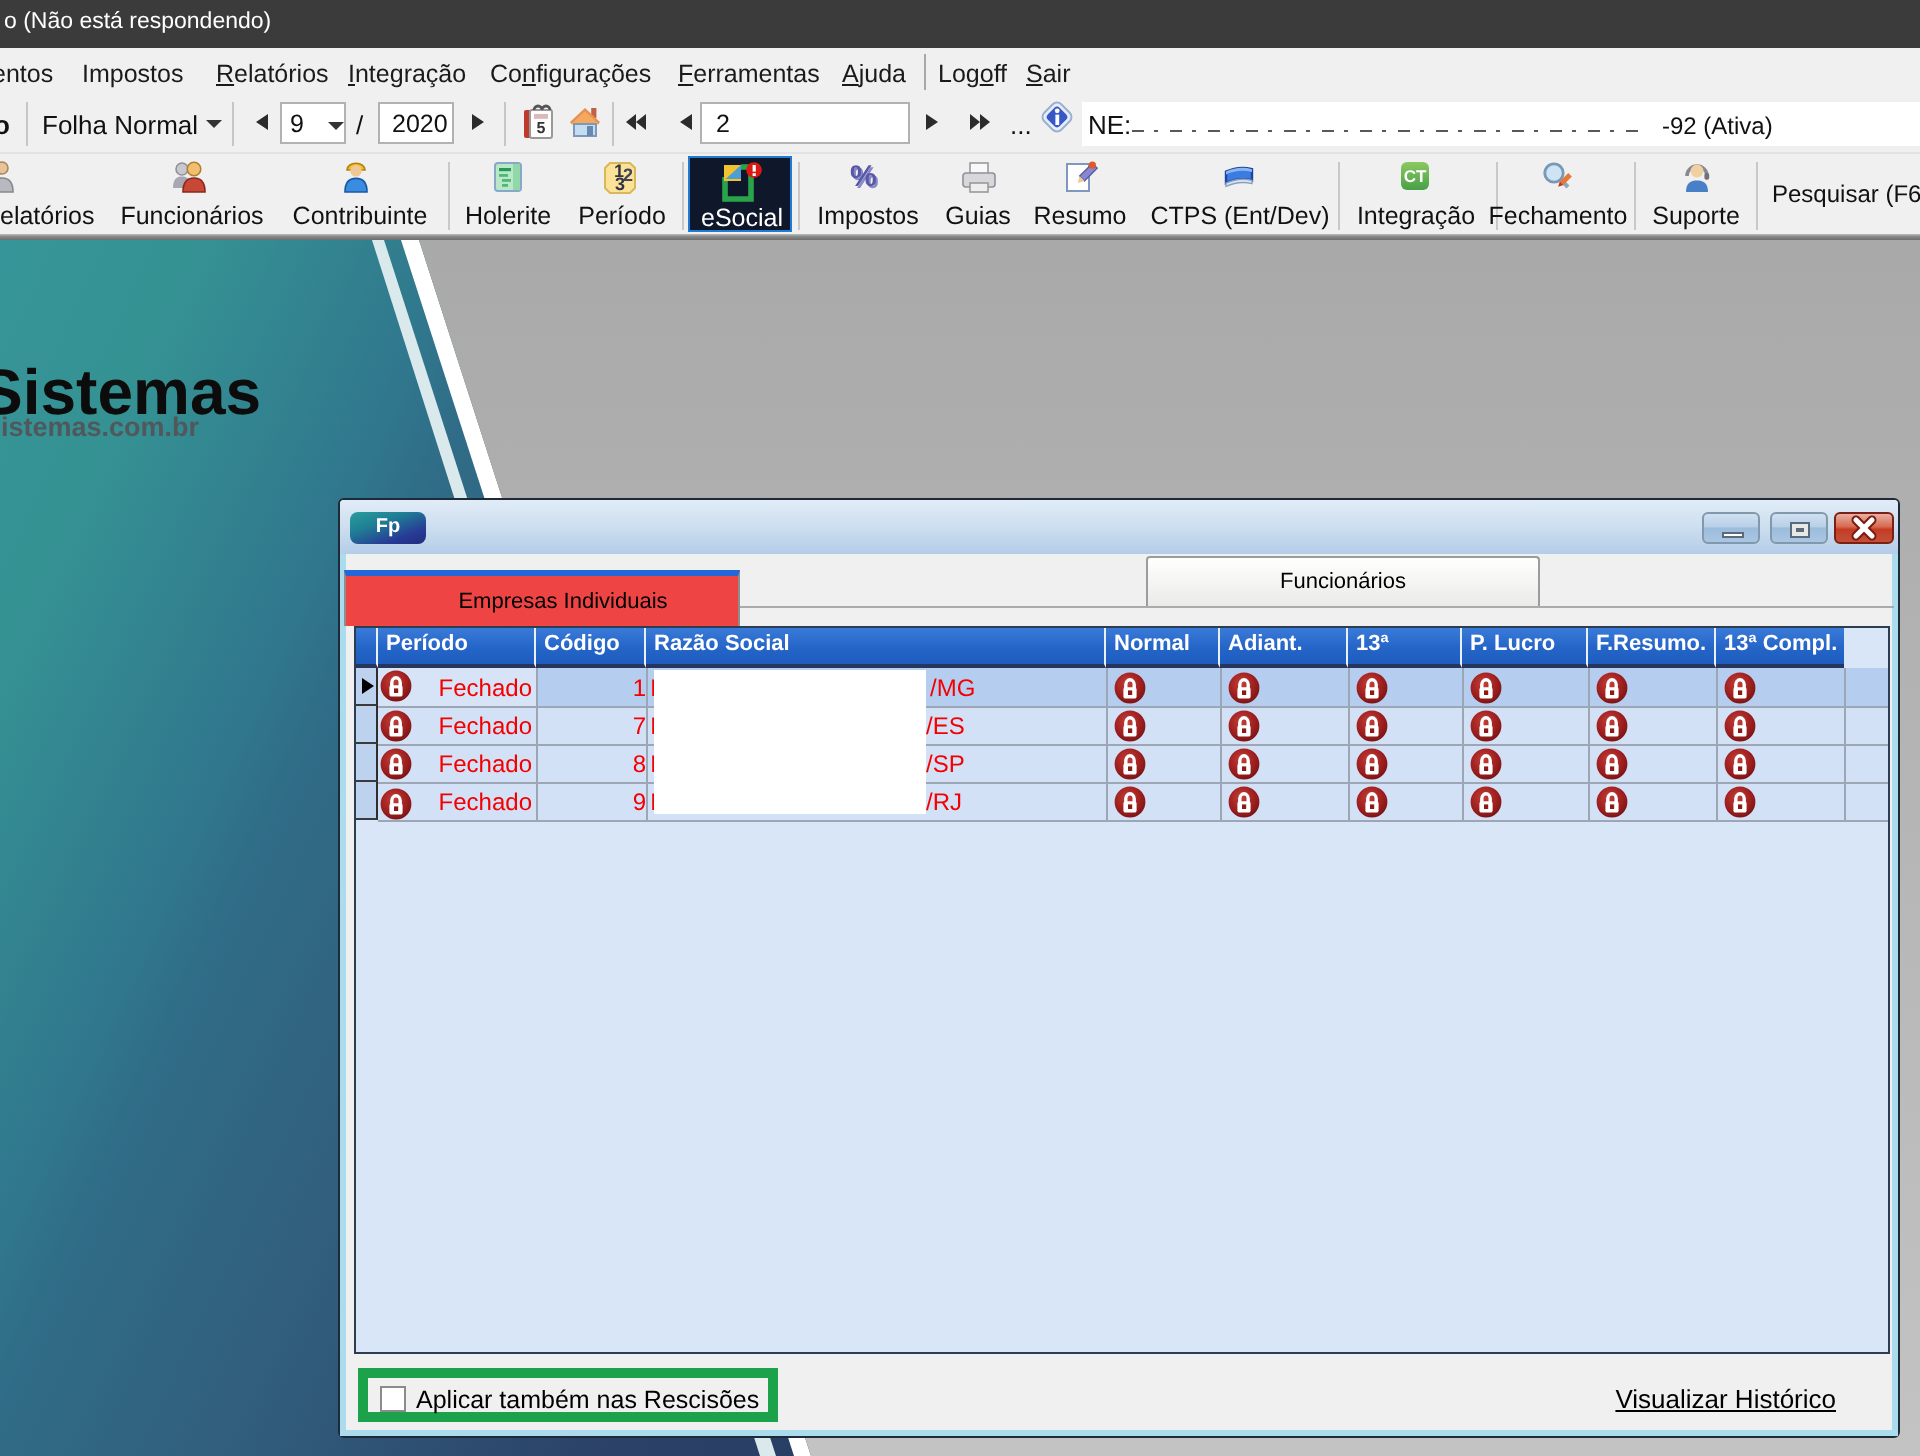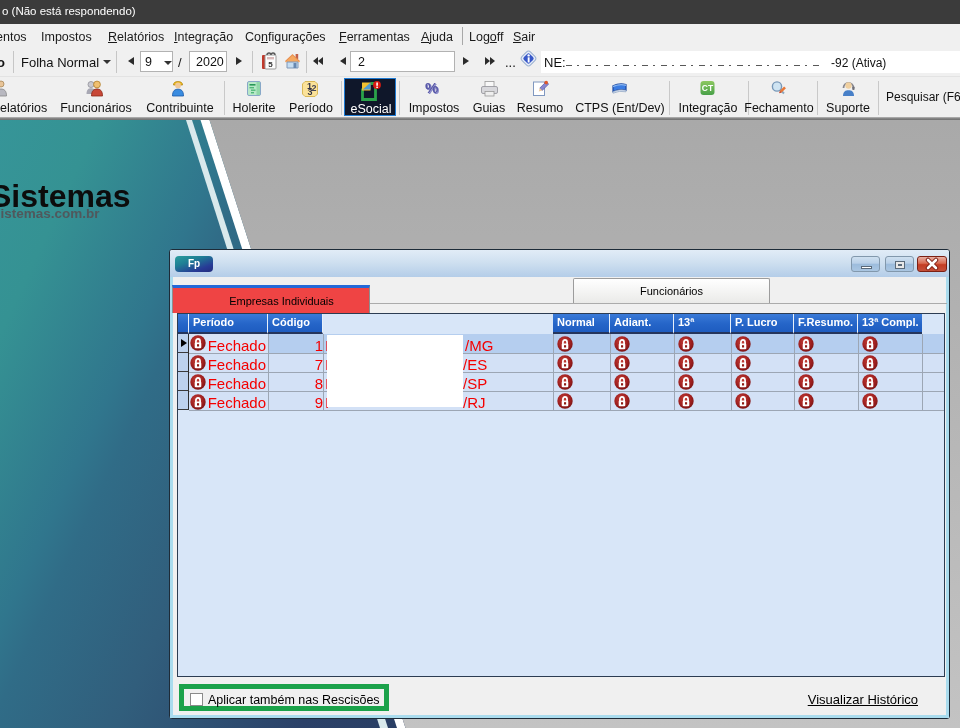--- a/index.html
+++ b/index.html
@@ -45,21 +45,21 @@
 
 .tab { position:absolute; font-size:11px; color:#000; text-align:center; }
 #tabactive { left:2px; top:35px; width:198px; height:28px; background:#ef4444; border-left:1px solid #8e8e8e; border-right:1px solid #8e8e8e; border-top:3px solid #2368d8; line-height:26px;padding-left:21px; }
 #tab2 { left:203px; top:28px; width:197px; height:25px; background:linear-gradient(#ffffff,#eaeae8); border:1px solid #9c9c9c; border-bottom:none; border-radius:2px 2px 0 0; line-height:24px; }
 #tab3 { left:403px; top:28px; width:197px; height:25px; background:linear-gradient(#ffffff,#eaeae8); border:1px solid #9c9c9c; border-bottom:none; border-radius:2px 2px 0 0; line-height:24px; }
 #tabline { position:absolute; left:200px; top:53px; width:577px; height:1px; background:#ababab; }
 
 #grid { position:absolute; left:7px; top:63px; width:768px; height:364px; border:1px solid #2c3c52; background:#d8e6f8; }
 .hcell { position:absolute; top:0; height:20px; background:linear-gradient(#3a7ad8 0%,#2565c8 55%,#1e5cc0 100%); color:#fff; font-size:11px; font-weight:bold; white-space:nowrap; overflow:hidden; border-right:1px solid #e8f0fa; border-bottom:2px solid #25355c; padding:2px 0 0 4px; }
 .gut { position:absolute; left:0; width:11px; background:#bdd2ee; border-right:1.5px solid #2e2e2e; border-bottom:1px solid #3a3a3a; }
-.red { color:#f40000; font-size:15px; position:absolute; }
+.red { color:#f40000; font-size:12px; position:absolute; }
 .vline { position:absolute; top:20px; width:1px; height:76px; background:#9ca6b4; }
 .hline { position:absolute; left:11px; width:755px; height:1px; background:#9ca6b4; }
 .lk { position:absolute; width:16px; height:16px; }
 </style>
 </head>
 <body>
 <svg width="0" height="0" style="position:absolute">
 <defs>
 <symbol id="lock" viewBox="0 0 16 16">
   <radialGradient id="lg" cx="0.42" cy="0.36" r="0.75">
@@ -326,20 +326,21 @@
   <div id="dlgframeL"></div>
     <div id="dlgframeR"></div>
     <div id="dlgframeB"></div>
   <div class="tab" id="tabactive">Empresas Individuais</div>
   <div class="tab" id="tab3">Funcionários</div>
   <div id="tabline"></div>
   <div id="grid">
     <div class="hcell" style="left:0;width:11px"></div>
     <div class="hcell" style="left:11px;width:79px">Período</div>
     <div class="hcell" style="left:90px;width:55px">Código</div>
+    <div class="hcell" style="left:145px;width:230px">Razão Social</div>
     <div class="hcell" style="left:375px;width:57px">Normal</div>
     <div class="hcell" style="left:432px;width:64px">Adiant.</div>
     <div class="hcell" style="left:496px;width:57px">13ª</div>
     <div class="hcell" style="left:553px;width:63px">P. Lucro</div>
     <div class="hcell" style="left:616px;width:64px">F.Resumo.</div>
     <div class="hcell" style="left:680px;width:64px;border-right:none">13ª Compl.</div>
 
     <div class="abs" style="left:0;top:20px;width:766px;height:19px;background:#b5ceef"></div>
     <div class="abs" style="left:0;top:39px;width:766px;height:19px;background:#d3e1f6"></div>
     <div class="abs" style="left:0;top:58px;width:766px;height:19px;background:#d3e1f6"></div>

